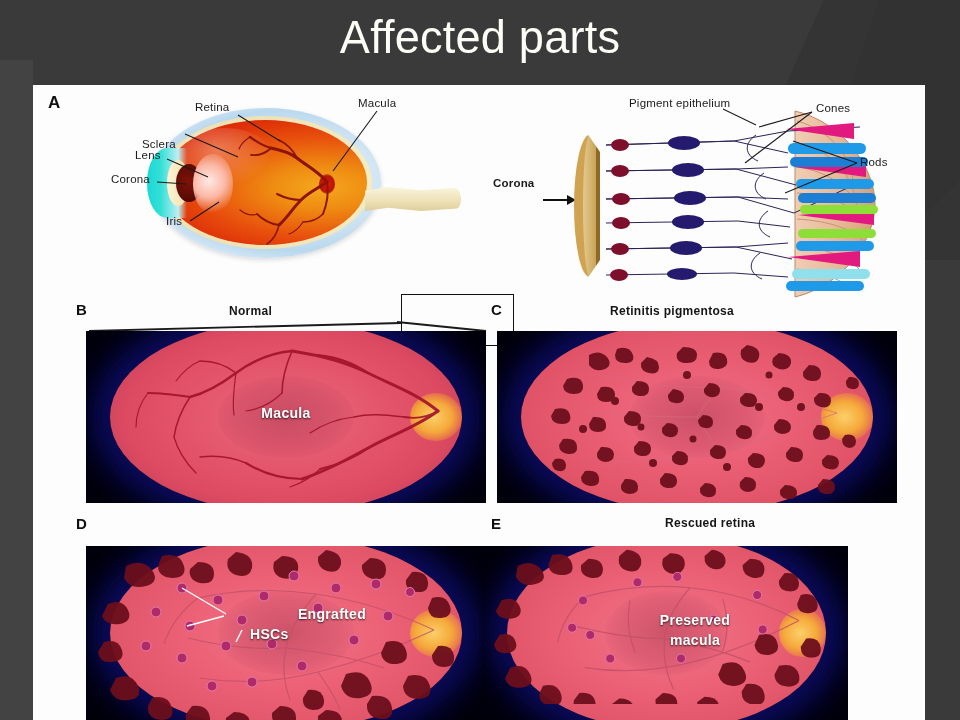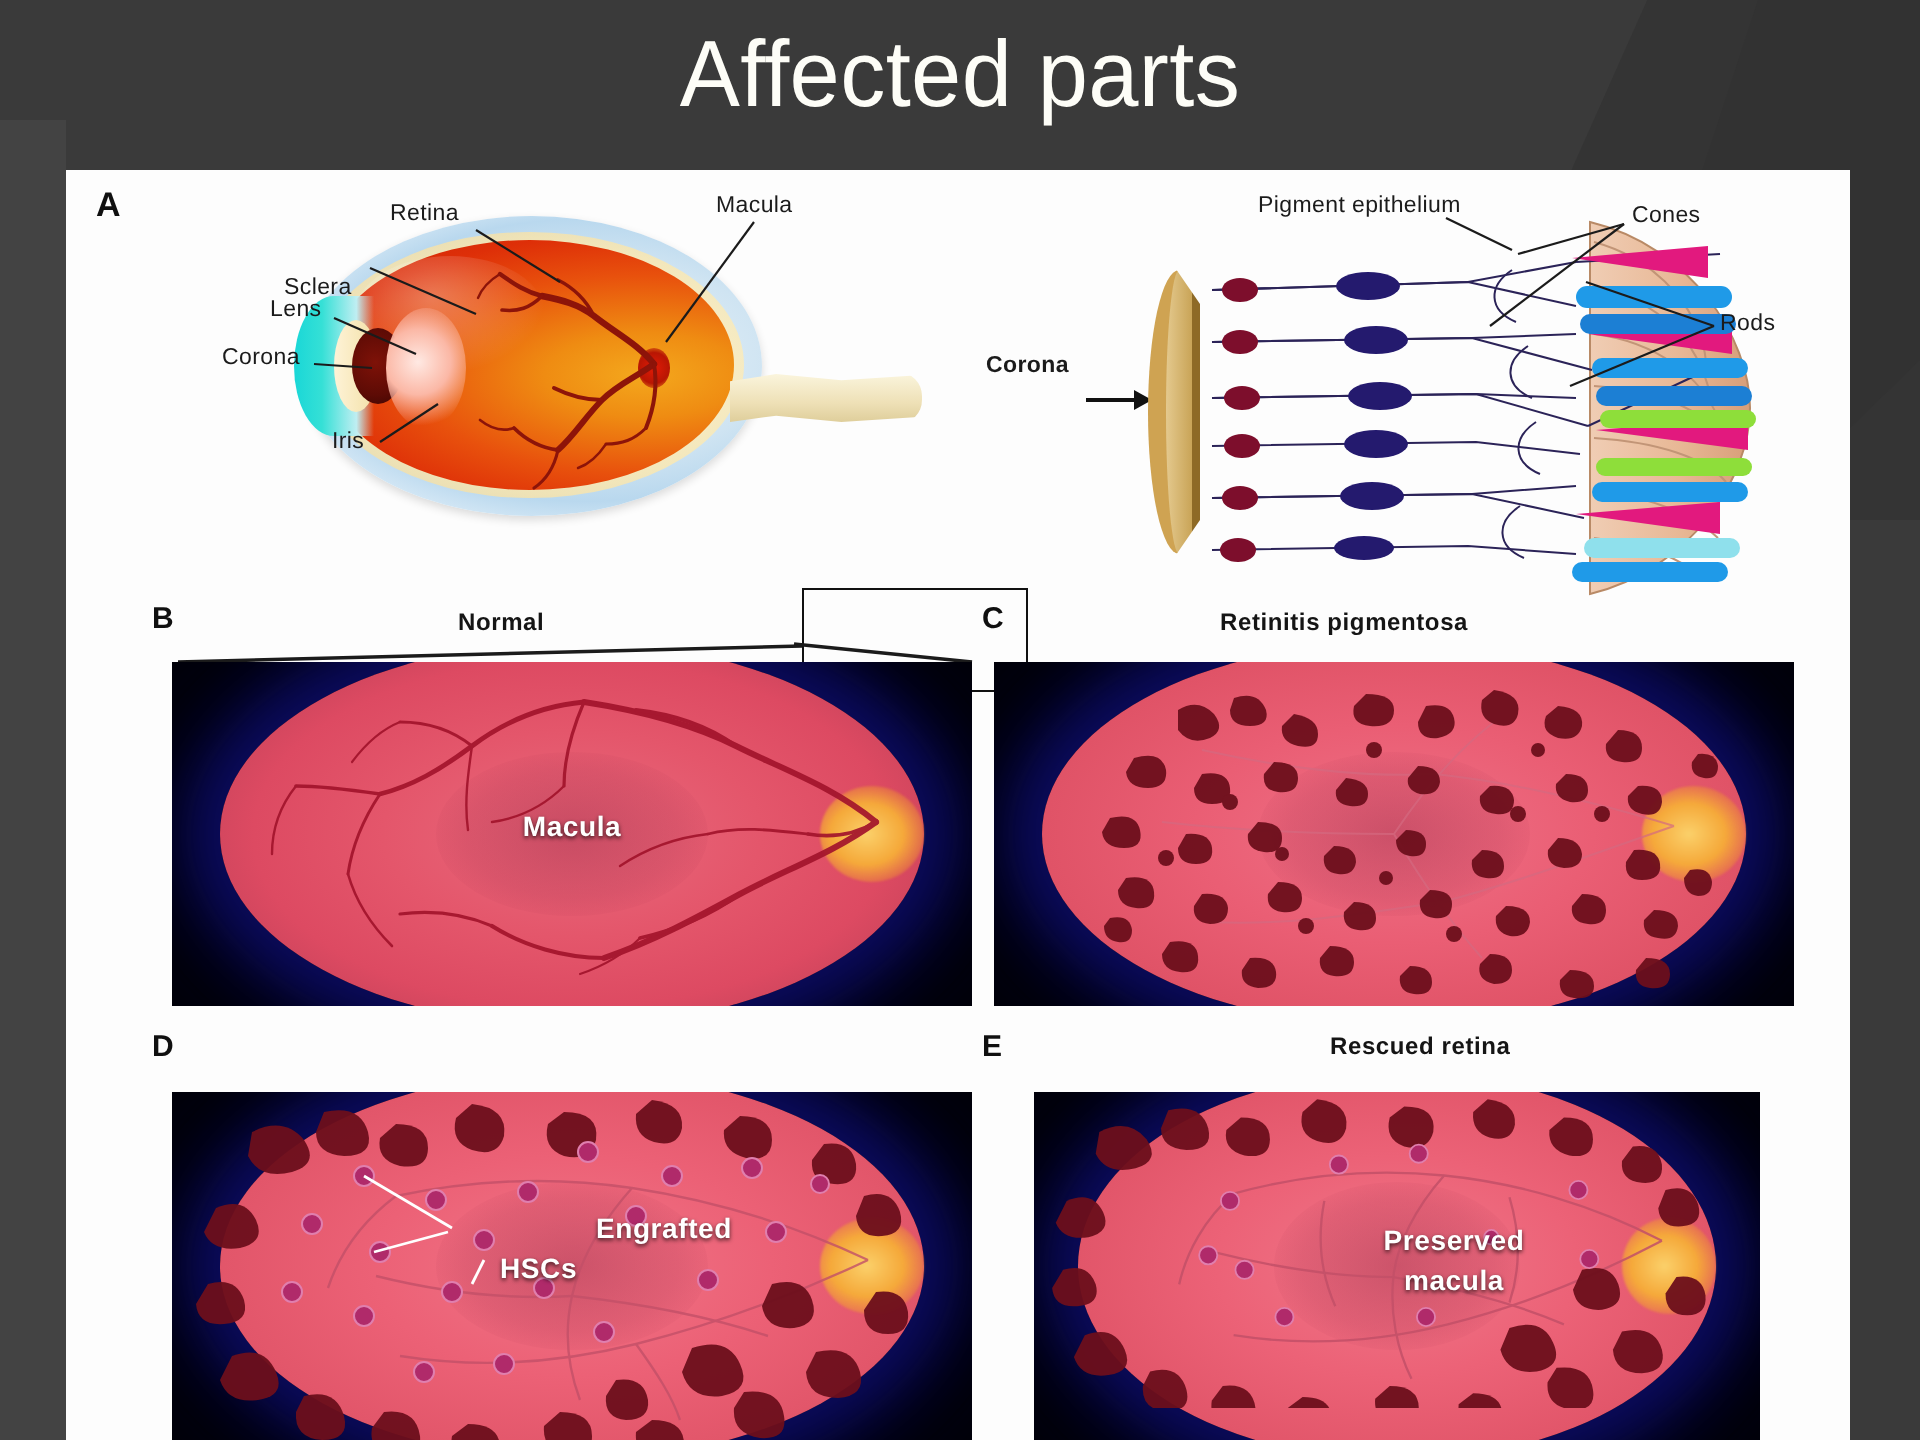--- a/index.html
+++ b/index.html
@@ -167,21 +167,21 @@
   .infield-label {
     position:absolute; color:#fff; font-size:14px; font-weight:600;
     text-shadow:0 1px 2px rgba(0,0,0,.75); white-space:nowrap; text-align:center;
     letter-spacing:.3px;
   }
 
   
   #wrap-b { left:53px;  top:246px; width:400px; height:172px; }
   #wrap-c { left:464px; top:246px; width:400px; height:172px; }
   #wrap-d { left:53px;  top:461px; width:400px; height:174px; }
-  #wrap-e { left:484px; top:461px; width:363px; height:174px;text-decoration:underline; }
+  #wrap-e { left:452px; top:461px; width:363px; height:174px;text-decoration:underline; }
 
   #lbl-B { left:43px;  top:216px; }
   #lbl-C { left:458px; top:216px; }
   #lbl-D { left:43px;  top:430px; }
   #lbl-E { left:458px; top:430px; }
 
   #ttl-B { left:196px; top:219px; }
   #ttl-C { left:577px; top:219px; }
   #ttl-D { left:73px;  top:431px; }
   #ttl-E { left:600px; top:431px;margin-left:32px; }

